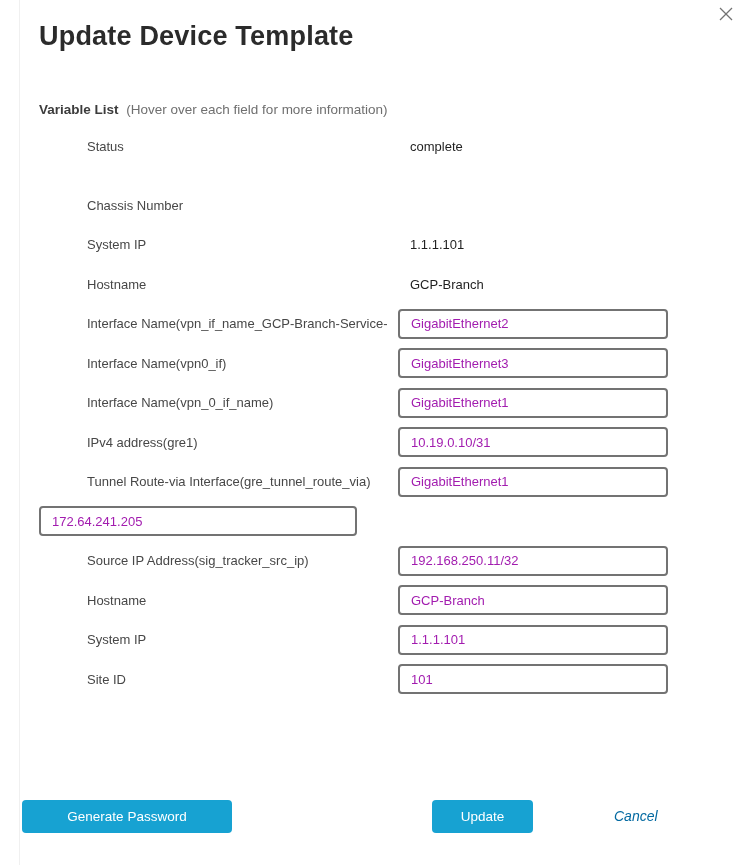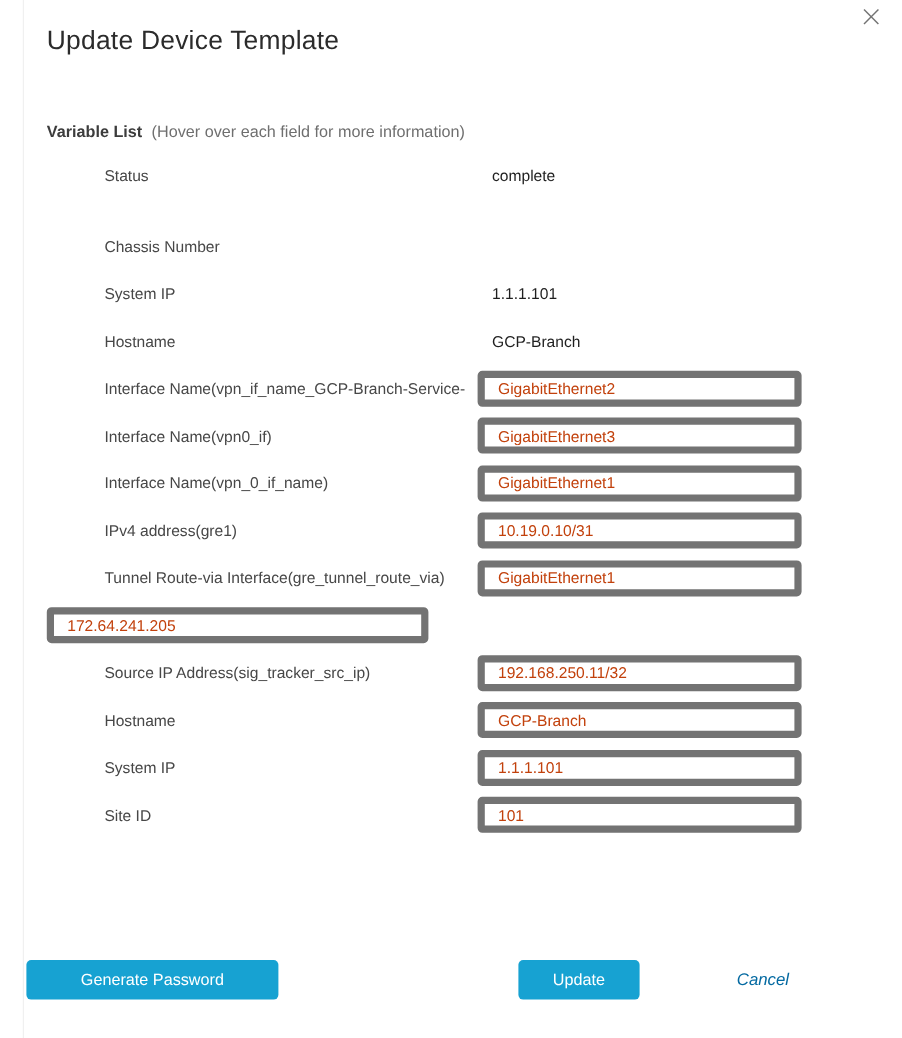--- a/index.html
+++ b/index.html
@@ -21,22 +21,22 @@
     position: absolute;
     top: 5px; right: 17px;
     width: 18px; height: 18px;
     cursor: pointer;
     display: flex; align-items: center; justify-content: center;
   }
   .close-btn svg { display: block; }
   .dialog-title {
     position: absolute;
     left: 39px; top: 21px;
-    font-size: 22px;
-    font-weight: 400;
+    font-size: 27px;
+    font-weight: 700;
     letter-spacing: 0.2px;
     color: #2b2b2b;
     white-space: nowrap;
   }
   .section-head {
     position: absolute;
     left: 39px; top: 102px;
     font-size: 13.5px;
     white-space: nowrap;
   }
@@ -64,26 +64,26 @@
   }
   .row .static-value {
     font-size: 13px;
     color: #1f1f1f;
     padding-left: 12px;
     white-space: nowrap;
   }
   .row input.field {
     width: 318px;
     height: 30px;
-    border: 6px solid #737373;
+    border: 2px solid #737373;
     border-radius: 4px;
     padding: 0 11px;
     font-family: "Liberation Sans", sans-serif;
     font-size: 13px;
-    color: #c2410c;
+    color: #a21caf;
     background: #fff;
     outline: none;
   }
   .footer {
     position: absolute;
     left: 0; top: 800px;
     width: 752px; height: 34px;
   }
   .btn {
     position: absolute;

